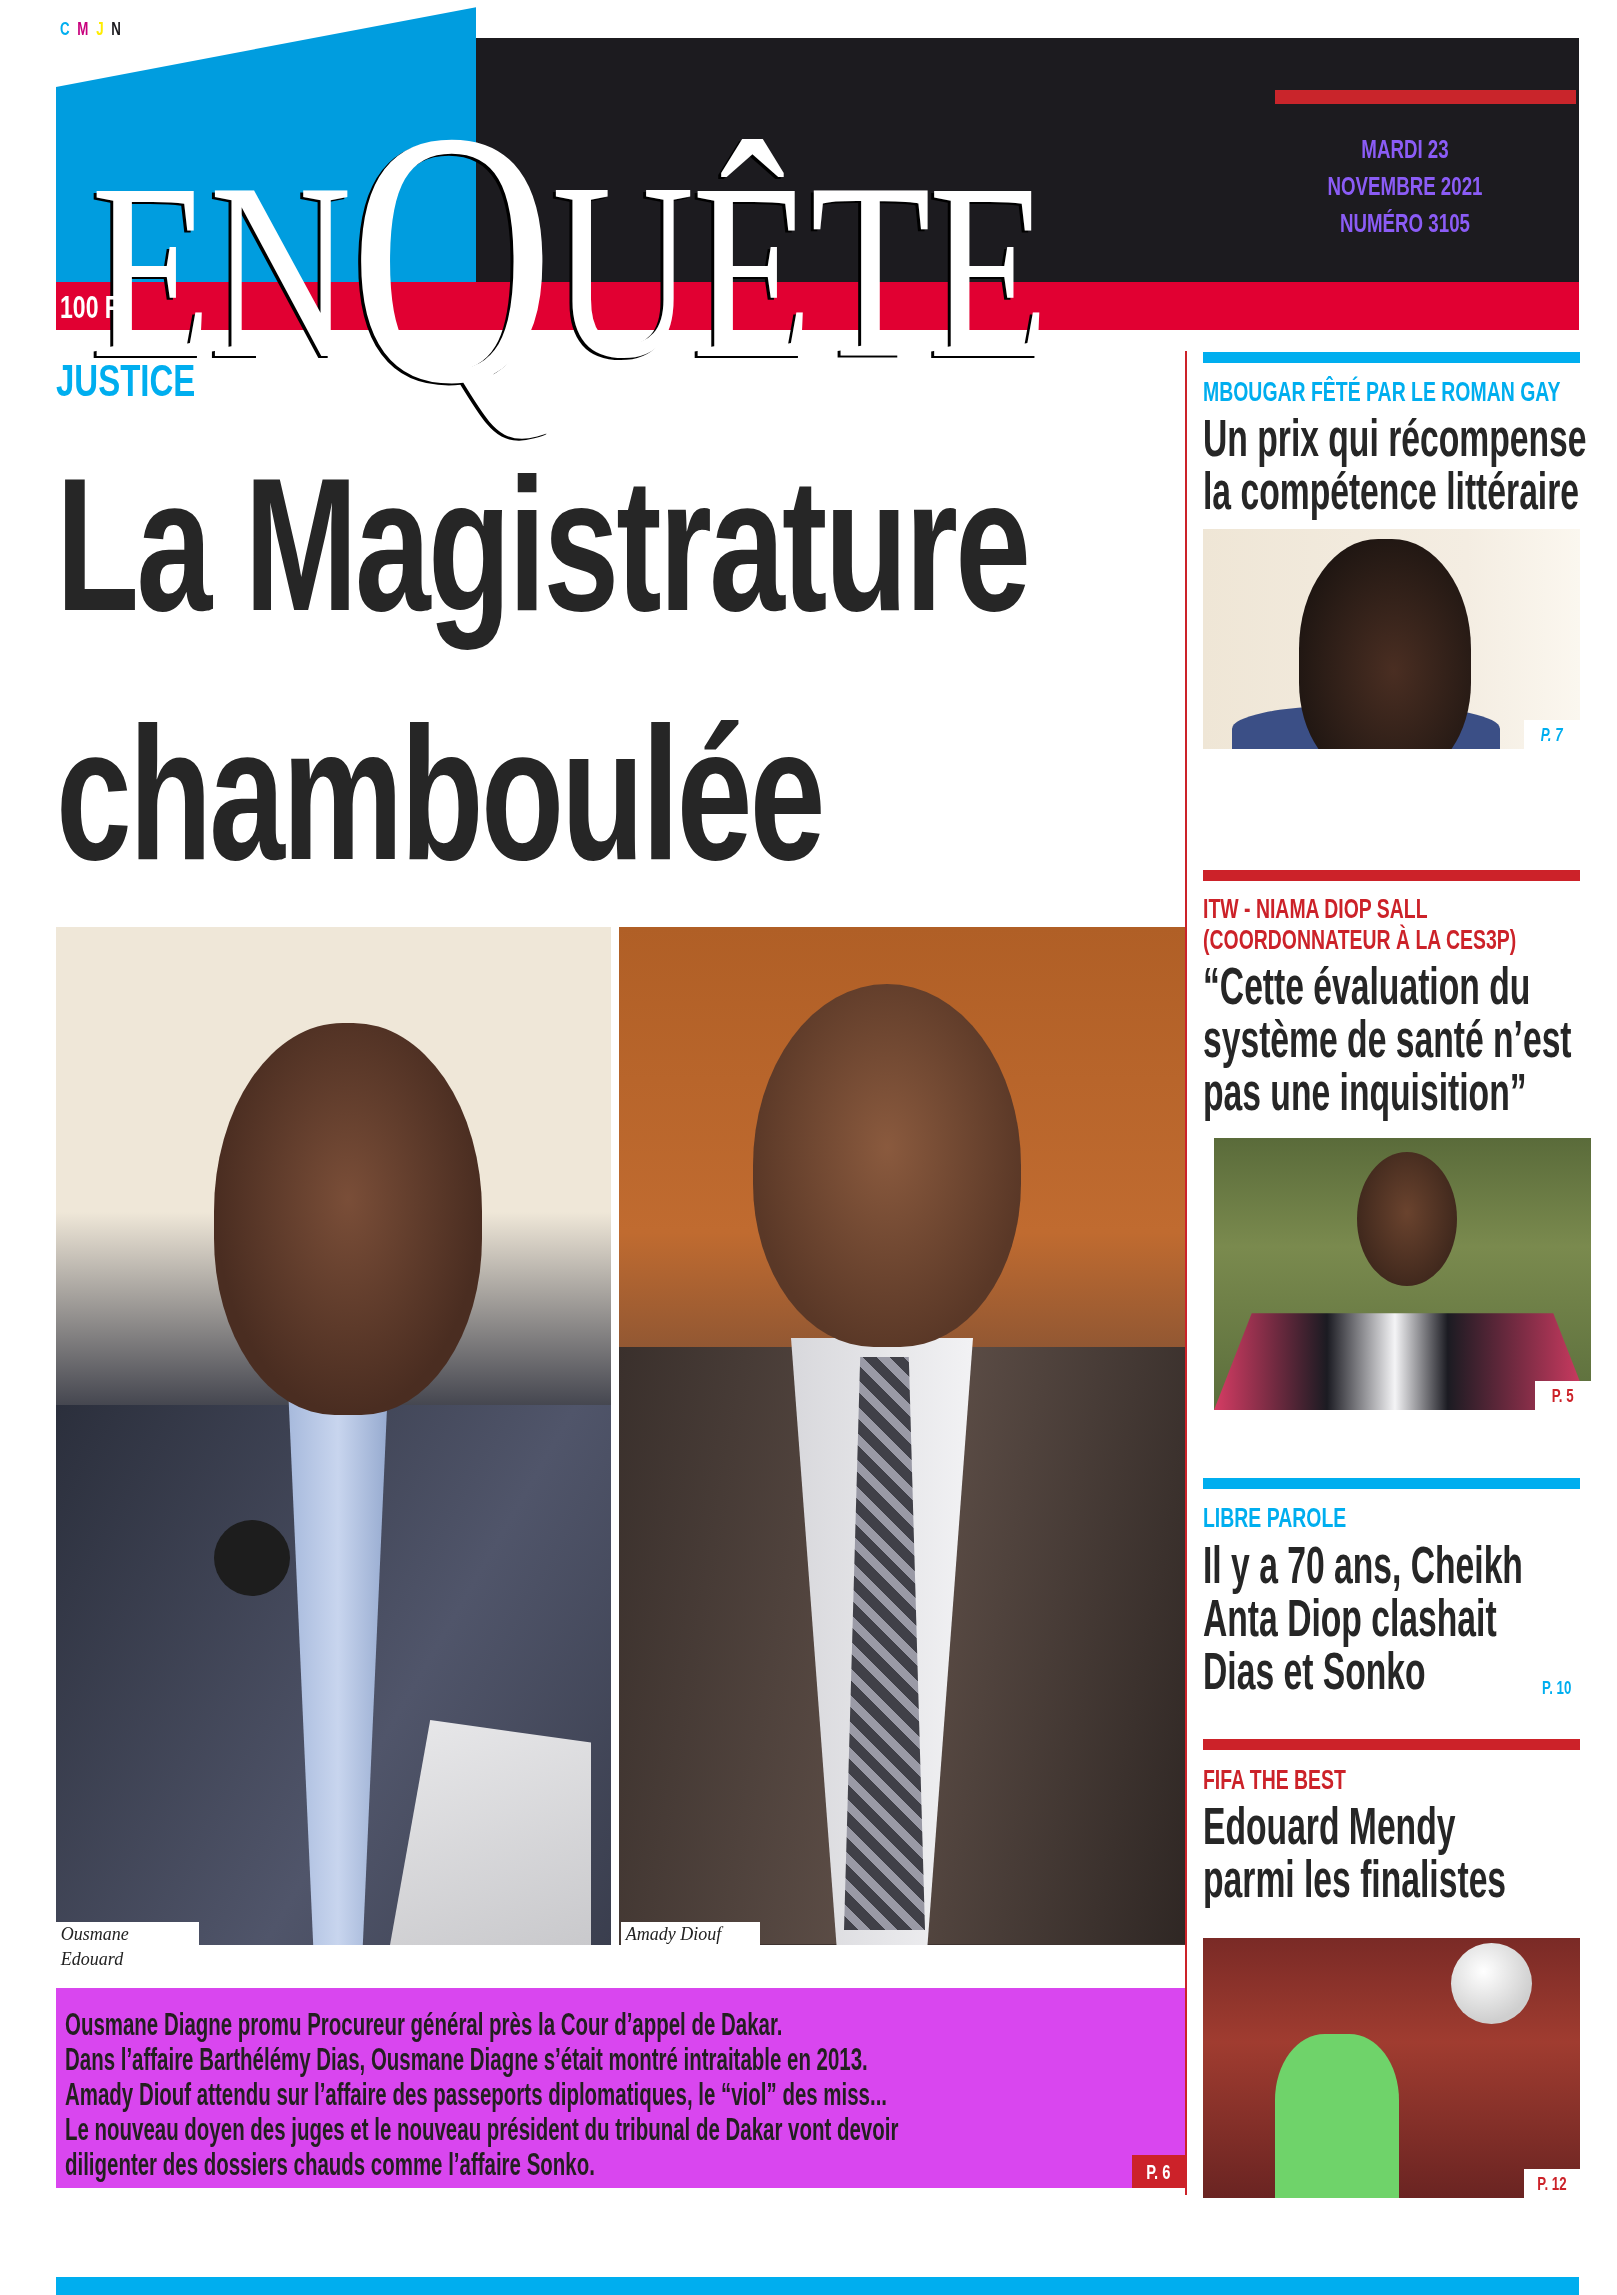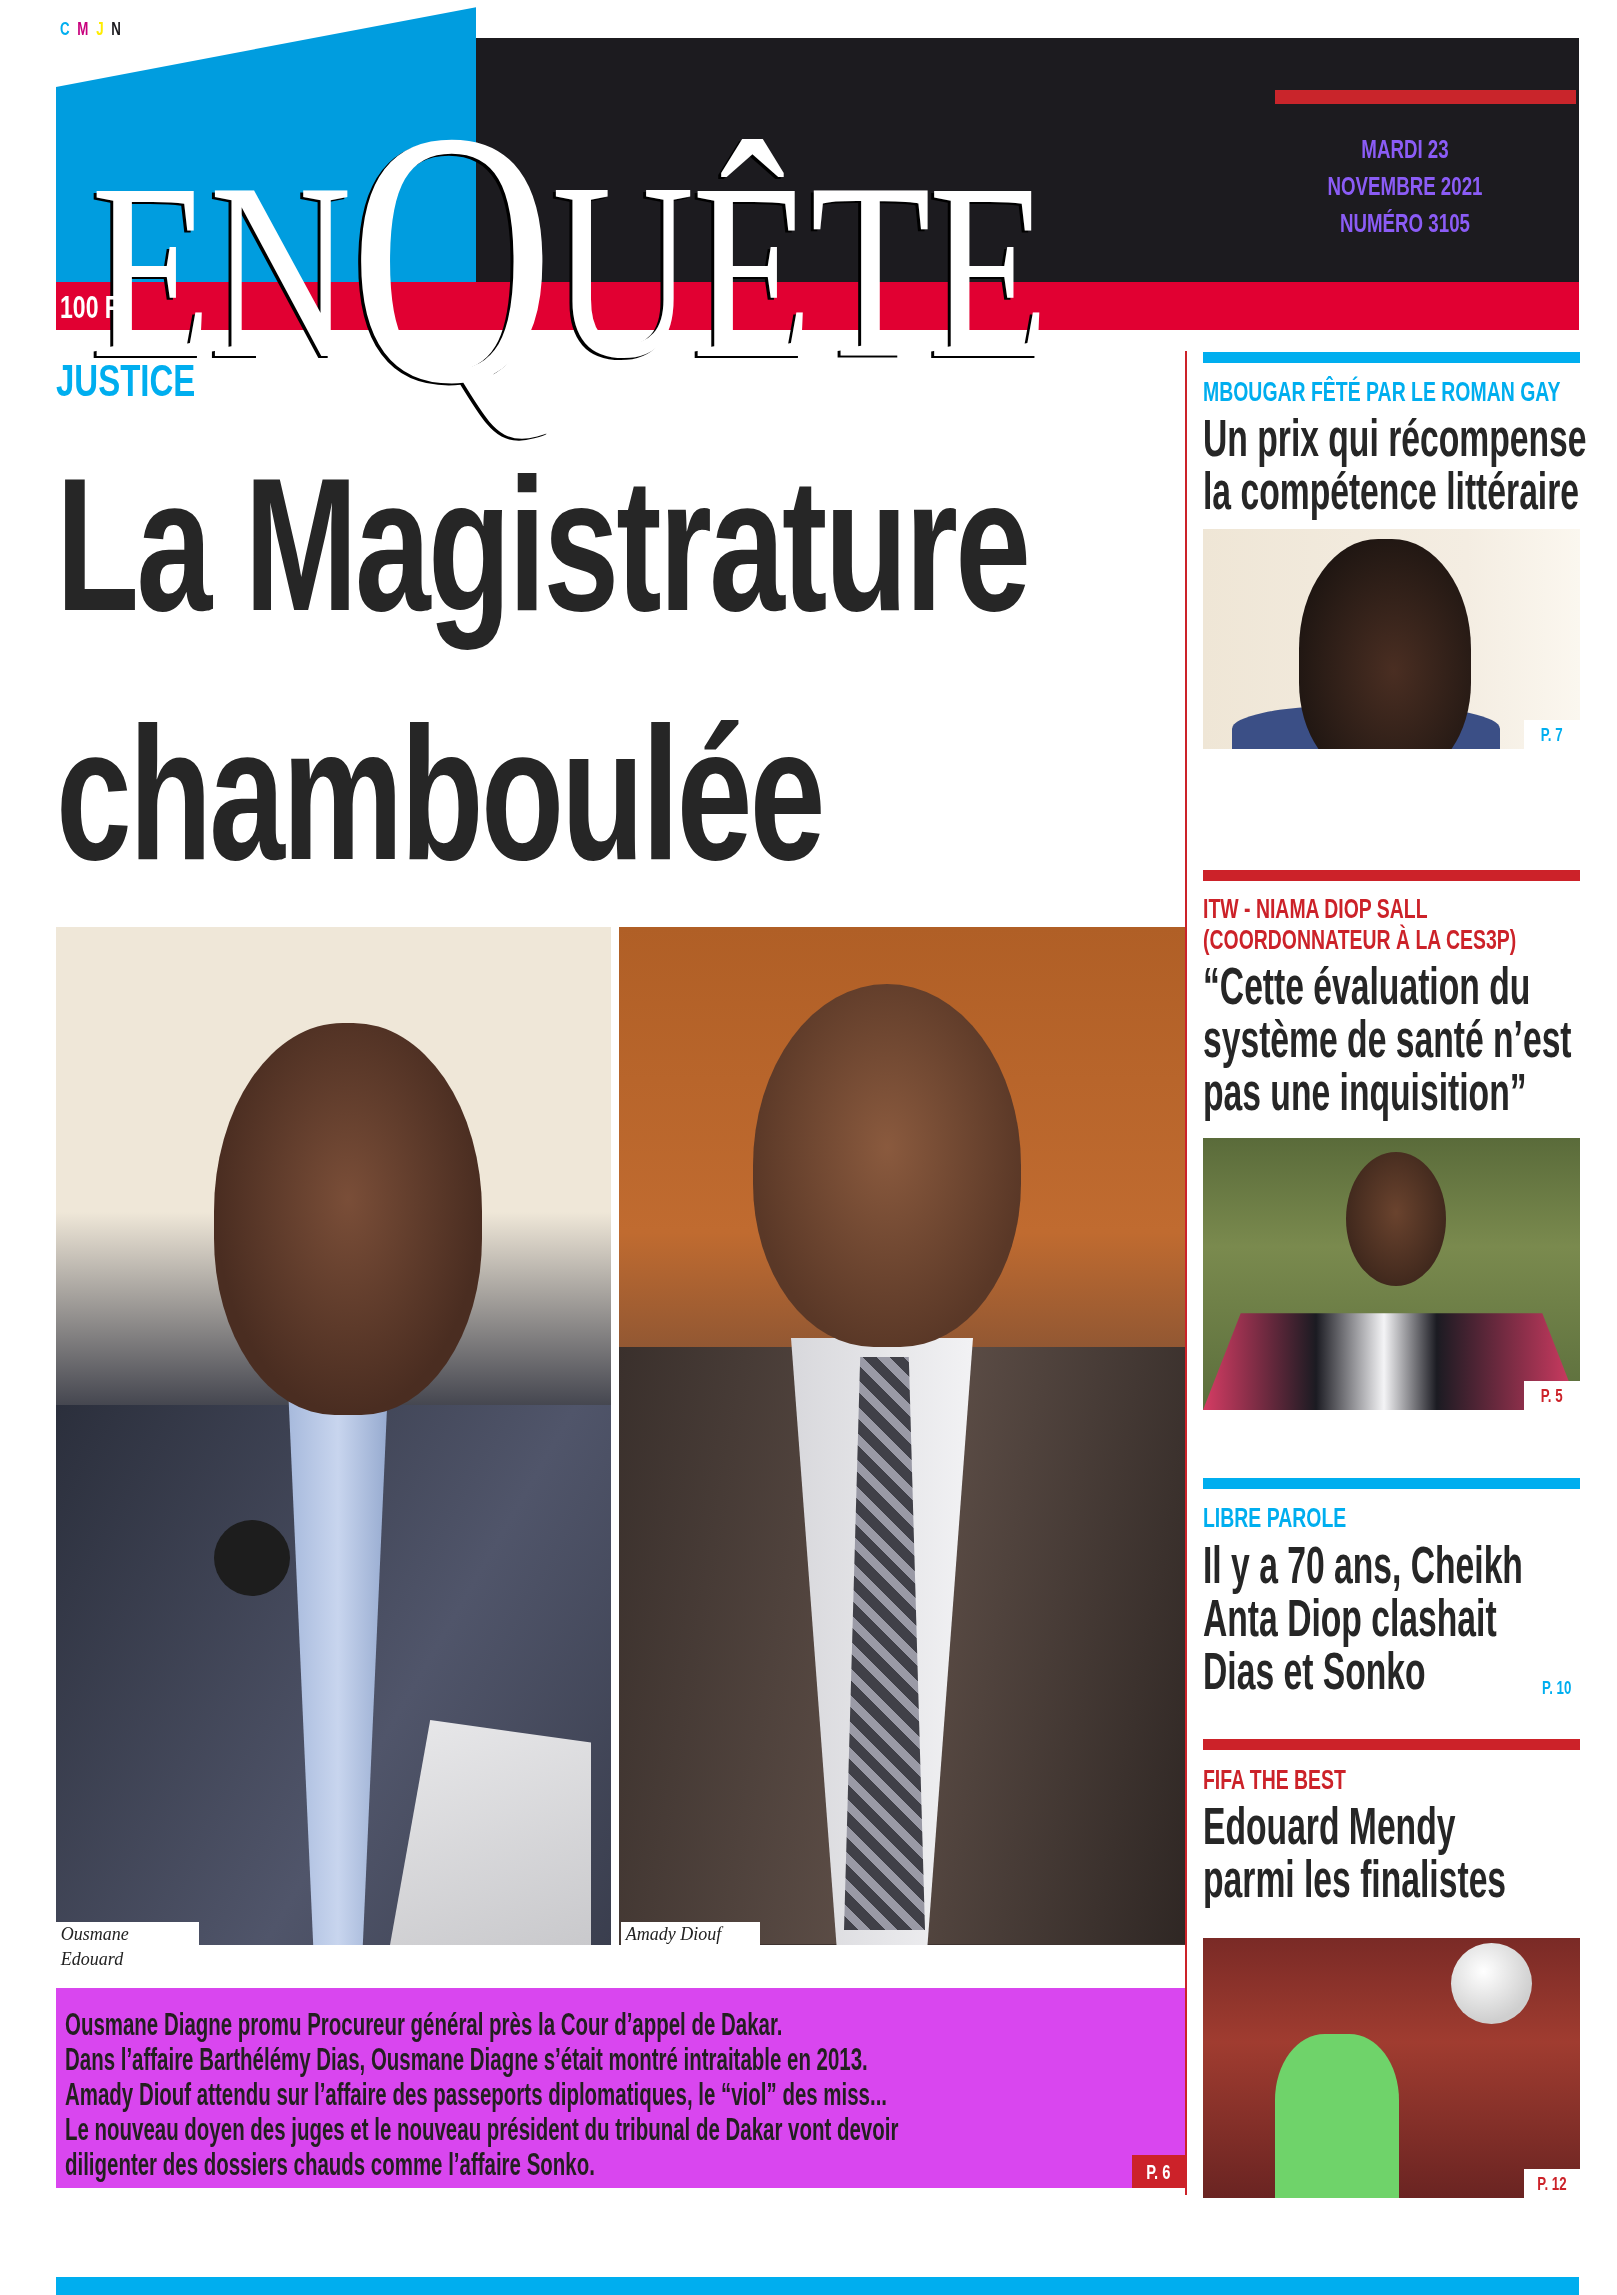--- a/index.html
+++ b/index.html
@@ -60,24 +60,24 @@
 
   
   .side-bar { position: absolute; left: 1203px; width: 377px; height: 10.5px; }
   .kicker { position: absolute; left: 1203px; font-weight: bold; font-size: 27px; line-height: 31px; transform: scaleX(0.72); transform-origin: left top; white-space: nowrap; }
   .side-head { position: absolute; left: 1203px; font-weight: bold; color: #262626; font-size: 51px; line-height: 53px; transform: scaleX(0.66); transform-origin: left top; white-space: nowrap; }
   .side-photo { position: absolute; left: 1203px; width: 377px; overflow: hidden; }
   .page-tag { position: absolute; right: 0; bottom: 0; background: #fff; font-weight: bold; font-size: 19px; line-height: 29px; width: 56px; text-align: center; }
   .page-tag span { display: inline-block; transform: scaleX(0.7); }
   .page-inline { position: absolute; font-weight: bold; font-size: 19px; transform: scaleX(0.7); transform-origin: left top; }
 
-  .sp-1 { top: 529px; height: 220px; background: linear-gradient(90deg,#efe6d6,#f4ede2 70%,#fbf7ef); }
+  .sp-1 { top: 529px; height: 220px; background: linear-gradient(90deg,#efe6d6,#f4ede2 70%,#fbf7ef); font-style: italic; }
   .sp-1 .head { position: absolute; left: 96px; top: 9.6px; width: 172px; height: 239px; border-radius: 46% 46% 40% 40%; background: radial-gradient(ellipse at 55% 55%, #4a2e22, #1f1612 75%); }
   .sp-1 .body { position: absolute; left: 29px; top: 177px; width: 268px; height: 57px; background: #3b4f86; border-radius: 40% 40% 0 0; }
-  .sp-2 { top: 1138px; height: 272px; background: linear-gradient(180deg,#5a6b3a,#7a8a4e 40%,#5b6e3c); }
+  .sp-2 { top: 1138px; height: 272px; background: linear-gradient(180deg,#5a6b3a,#7a8a4e 40%,#5b6e3c); margin-left: 11px; }
   .sp-2 .head { position: absolute; left: 143px; top: 14.3px; width: 100px; height: 134px; border-radius: 50%; background: radial-gradient(ellipse at 50% 45%, #6a432e, #3e271c 75%); }
   .sp-2 .gown { position: absolute; left: 0; top: 143px; width: 100%; height: 129px; background: linear-gradient(90deg,#d63c64,#1b1b22 30%,#f4f4f6 48%,#1b1b22 62%,#d63c64); clip-path: polygon(10% 25%,90% 25%,100% 100%,0 100%); }
   .sp-3 { top: 1938px; height: 260px; background: linear-gradient(180deg,#7a2a26,#a03c30 40%,#6a2422); }
   .sp-3 .player { position: absolute; left: 72px; top: 96px; width: 124px; height: 165px; background: #6fd36a; border-radius: 40% 40% 0 0; }
   .sp-3 .ball { position: absolute; left: 248px; top: 4.8px; width: 81px; height: 81px; border-radius: 50%; background: radial-gradient(circle at 40% 35%,#fff,#cfcfcf 70%); }
 </style>
 </head>
 <body>
 
 <div class="cmjn">

